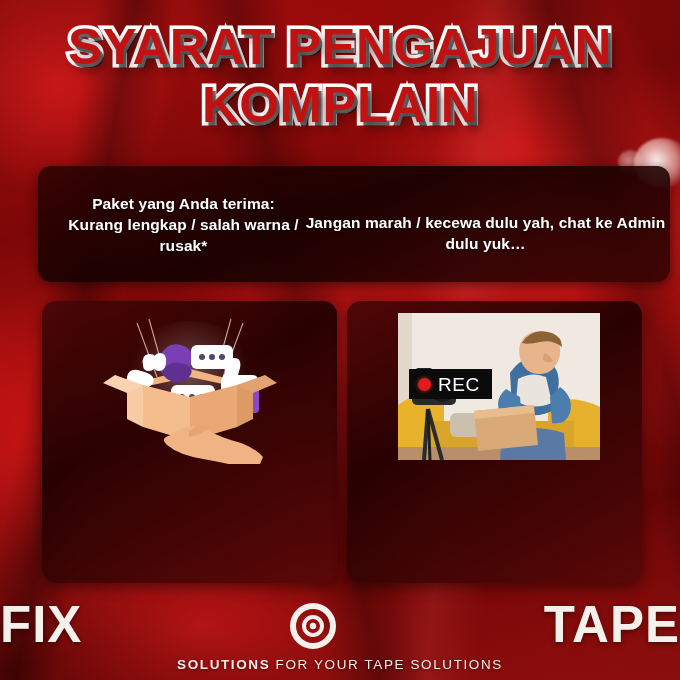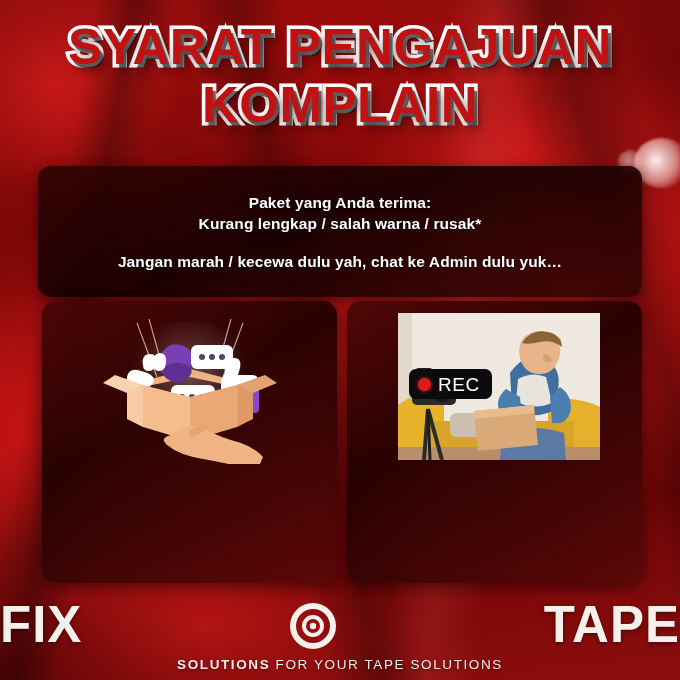--- a/index.html
+++ b/index.html
@@ -86,29 +86,30 @@
       3px 4px 0 rgba(0,0,0,.55),
       5px 7px 9px rgba(0,0,0,.45);
   }
 
   
   .subtitle-panel {
     position: absolute;
     left: 38px;
     top: 166px;
     width: 604px;
-    height: 131px;
+    height: 116px;
     border-radius: 13px;
     background: linear-gradient(160deg, rgba(46,2,2,.88), rgba(20,0,0,.92) 45%, rgba(52,3,3,.86));
     box-shadow: 0 3px 12px rgba(0,0,0,.45);
     z-index: 4;
     display: flex;
-    flex-direction: column;
+    flex-direction: row;
     align-items: center;
     justify-content: center;
+    padding-left: 28px;
   }
   .subtitle-group { text-align: center; }
   .subtitle-group + .subtitle-group { margin-top: 17px; }
   .subtitle-line {
     font-family: "Liberation Sans Narrow", "Liberation Sans", sans-serif;
     font-weight: bold;
     font-size: 15.5px;
     line-height: 21px;
     color: #ffffff;
     letter-spacing: .1px;
@@ -182,21 +183,21 @@
     height: 147px;
     overflow: hidden;
     background: #e9e4dd;
   }
   .rec-badge {
     position: absolute;
     left: 62px;
     top: 68px;
     height: 30px;
     padding: 0 12px 0 9px;
-    border-radius: 7px;
+    border-radius: 0;
     background: #0b0b0b;
     display: flex;
     align-items: center;
     gap: 7px;
     z-index: 3;
   }
   .rec-dot {
     width: 13px;
     height: 13px;
     border-radius: 50%;

